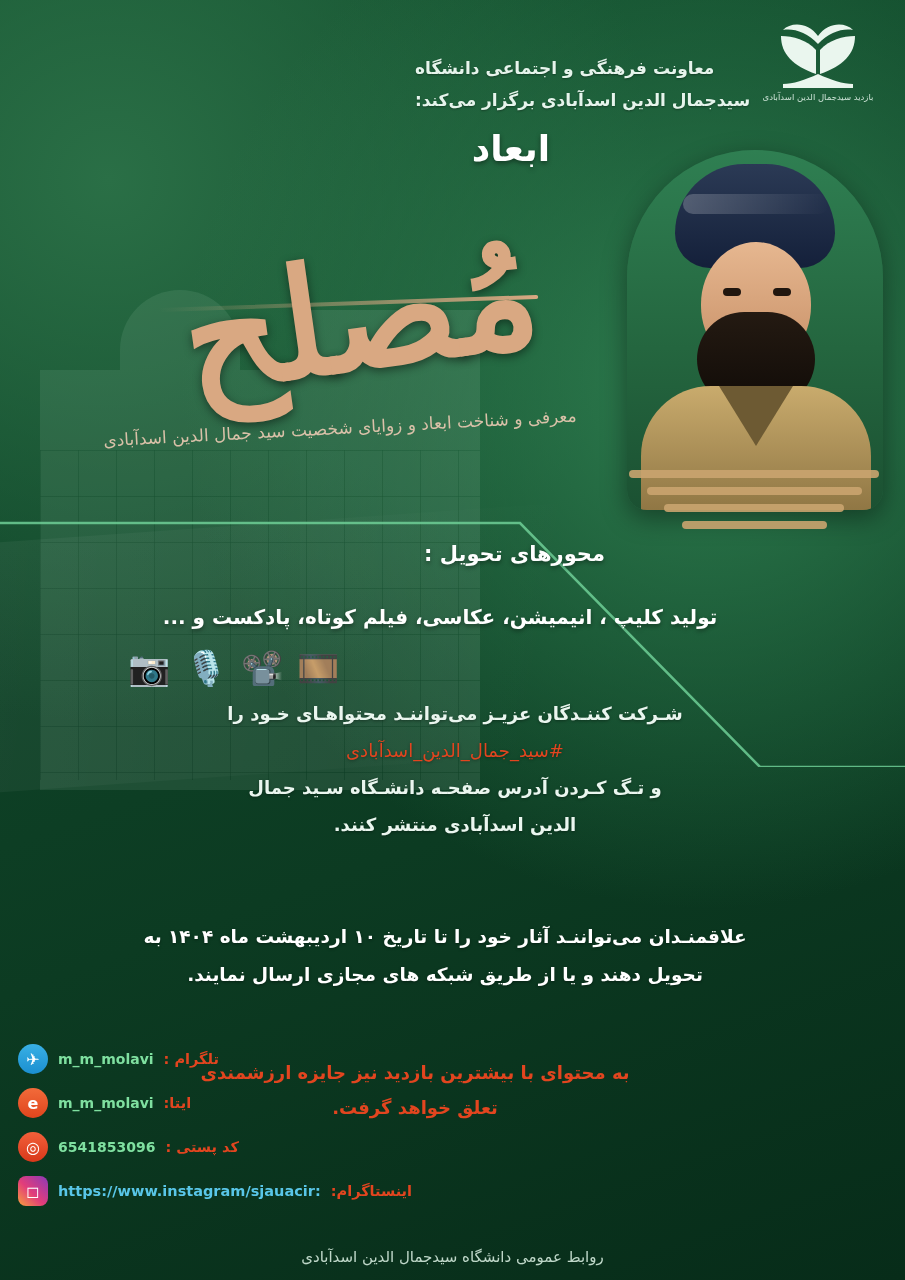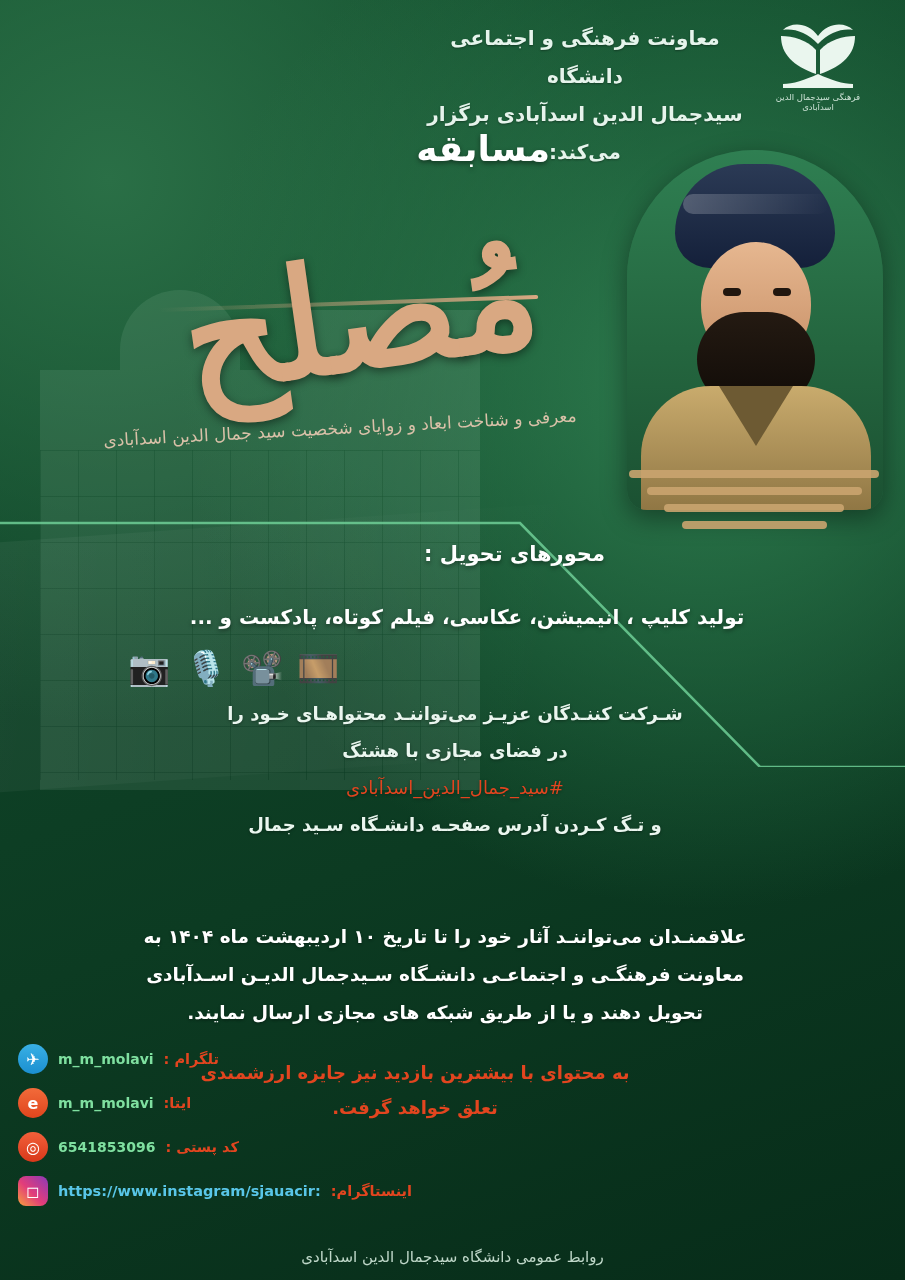--- a/index.html
+++ b/index.html
@@ -44,22 +44,22 @@
   
   .logo{
     position:absolute;right:28px;top:14px;width:118px;height:112px;text-align:center;color:#e9f6ee;
   }
   .logo svg{display:block;margin:0 auto;}
   .logo-caption{
     font-size:8.5px;letter-spacing:.2px;margin-top:2px;color:#dbeee3;opacity:.92;
   }
 
   .host{
-    position:absolute;right:150px;top:19px;width:340px;text-align:center;
-    color:#e6f4ec;font-size:20px;line-height:1.9;font-weight:bold;
+    position:absolute;right:150px;top:52px;width:340px;text-align:left;
+    color:#e6f4ec;font-size:17px;line-height:1.9;font-weight:bold;
     text-shadow:0 1px 2px rgba(0,0,0,.35);
   }
 
   .mosabeghe{
     position:absolute;right:355px;top:128px;
     color:#ffffff;font-size:36px;font-weight:bold;
     text-shadow:0 2px 5px rgba(0,0,0,.45);
     letter-spacing:1px;
   }
 
@@ -112,21 +112,21 @@
   .ribbon{height:8px;background:#caa46f;border-radius:4px;margin-bottom:9px;opacity:.9;}
   .ribbon:nth-child(2){width:86%;margin-right:7%;}
   .ribbon:nth-child(3){width:72%;margin-right:14%;}
   .ribbon:nth-child(4){width:58%;margin-right:21%;}
 
   .axes-title{
     position:absolute;right:300px;top:542px;color:#ffffff;font-size:21px;font-weight:bold;
     text-shadow:0 2px 4px rgba(0,0,0,.4);
   }
   .axes-items{
-    position:absolute;right:8px;top:605px;width:860px;text-align:center;
+    position:absolute;right:35px;top:605px;width:860px;text-align:center;
     color:#ffffff;font-size:20px;font-weight:bold;
     text-shadow:0 2px 4px rgba(0,0,0,.4);
   }
   .media-icons{
     position:absolute;left:40px;top:638px;width:300px;height:60px;display:flex;
     align-items:center;gap:14px;
   }
   .media-icons .ic{font-size:34px;line-height:1;}
 
   .para1{
@@ -186,29 +186,29 @@
     <polyline points="0,6 520,6 760,250 905,250" fill="none" stroke="#6fcf97" stroke-width="2.5" opacity="0.85"></polyline>
   </svg>
 
   <div class="logo">
     <svg width="86" height="76" viewBox="0 0 86 76">
       <path d="M43 22 C33 8, 16 8, 8 16 C18 14, 32 18, 43 30 C54 18, 68 14, 78 16 C70 8, 53 8, 43 22 Z" fill="#eaf6ee"></path>
       <path d="M6 22 C6 40, 18 52, 41 60 L41 36 C32 26, 18 22, 6 22 Z" fill="#eaf6ee"></path>
       <path d="M80 22 C80 40, 68 52, 45 60 L45 36 C54 26, 68 22, 80 22 Z" fill="#eaf6ee"></path>
       <path d="M43 60 C30 66, 18 70, 8 70 L8 74 L78 74 L78 70 C68 70, 56 66, 43 60 Z" fill="#eaf6ee"></path>
     </svg>
-    <div class="logo-caption">فرهنگی سیدجمال الدین اسدآبادی</div>
+    <div class="logo-caption">بازدید سیدجمال الدین اسدآبادی</div>
   </div>
 
   <div class="host">
     <div>معاونت فرهنگی و اجتماعی دانشگاه</div>
     <div>سیدجمال الدین اسدآبادی برگزار می‌کند:</div>
   </div>
 
-  <div class="mosabeghe">مسابقه</div>
+  <div class="mosabeghe">ابعاد</div>
 
   <div class="calligraphy">
     <span>مُصلح</span>
     <span class="tail"></span>
   </div>
   <div class="subcalli">معرفی و شناخت ابعاد و زوایای شخصیت سید جمال الدین اسدآبادی</div>
 
   <div class="portrait">
     <div class="p-turban"></div>
     <div class="p-face"></div>
@@ -231,28 +231,27 @@
 
   <div class="media-icons">
     <span class="ic">🎞️</span>
     <span class="ic">📽️</span>
     <span class="ic">🎙️</span>
     <span class="ic">📷</span>
   </div>
 
   <div class="para1">
     <div>شـرکت کننـدگان عزیـز می‌تواننـد محتواهـای خـود را</div>
-    <div>در فضای مجازی با هشتگ</div>
     <span class="hashtag">#سید_جمال_الدین_اسدآبادی</span>
     <div>و تـگ کـردن آدرس صفحـه دانشـگاه سـید جمال</div>
+    <div>الدین اسدآبادی منتشر کنند.</div>
   </div>
 
   <div class="para2">
     <div>علاقمنـدان می‌تواننـد آثار خود را تا تاریخ ۱۰ اردیبهشت ماه  ۱۴۰۴ به</div>
-    <div>معاونت فرهنگـی و اجتماعـی دانشـگاه سـیدجمال الدیـن اسـدآبادی</div>
     <div>تحویل دهند و یا از طریق شبکه های مجازی ارسال نمایند.</div>
   </div>
 
   <div class="para3">
     <div>به محتوای با بیشترین بازدید نیز جایزه ارزشمندی</div>
     <div>تعلق خواهد گرفت.</div>
   </div>
 
   <div class="contacts">
 

